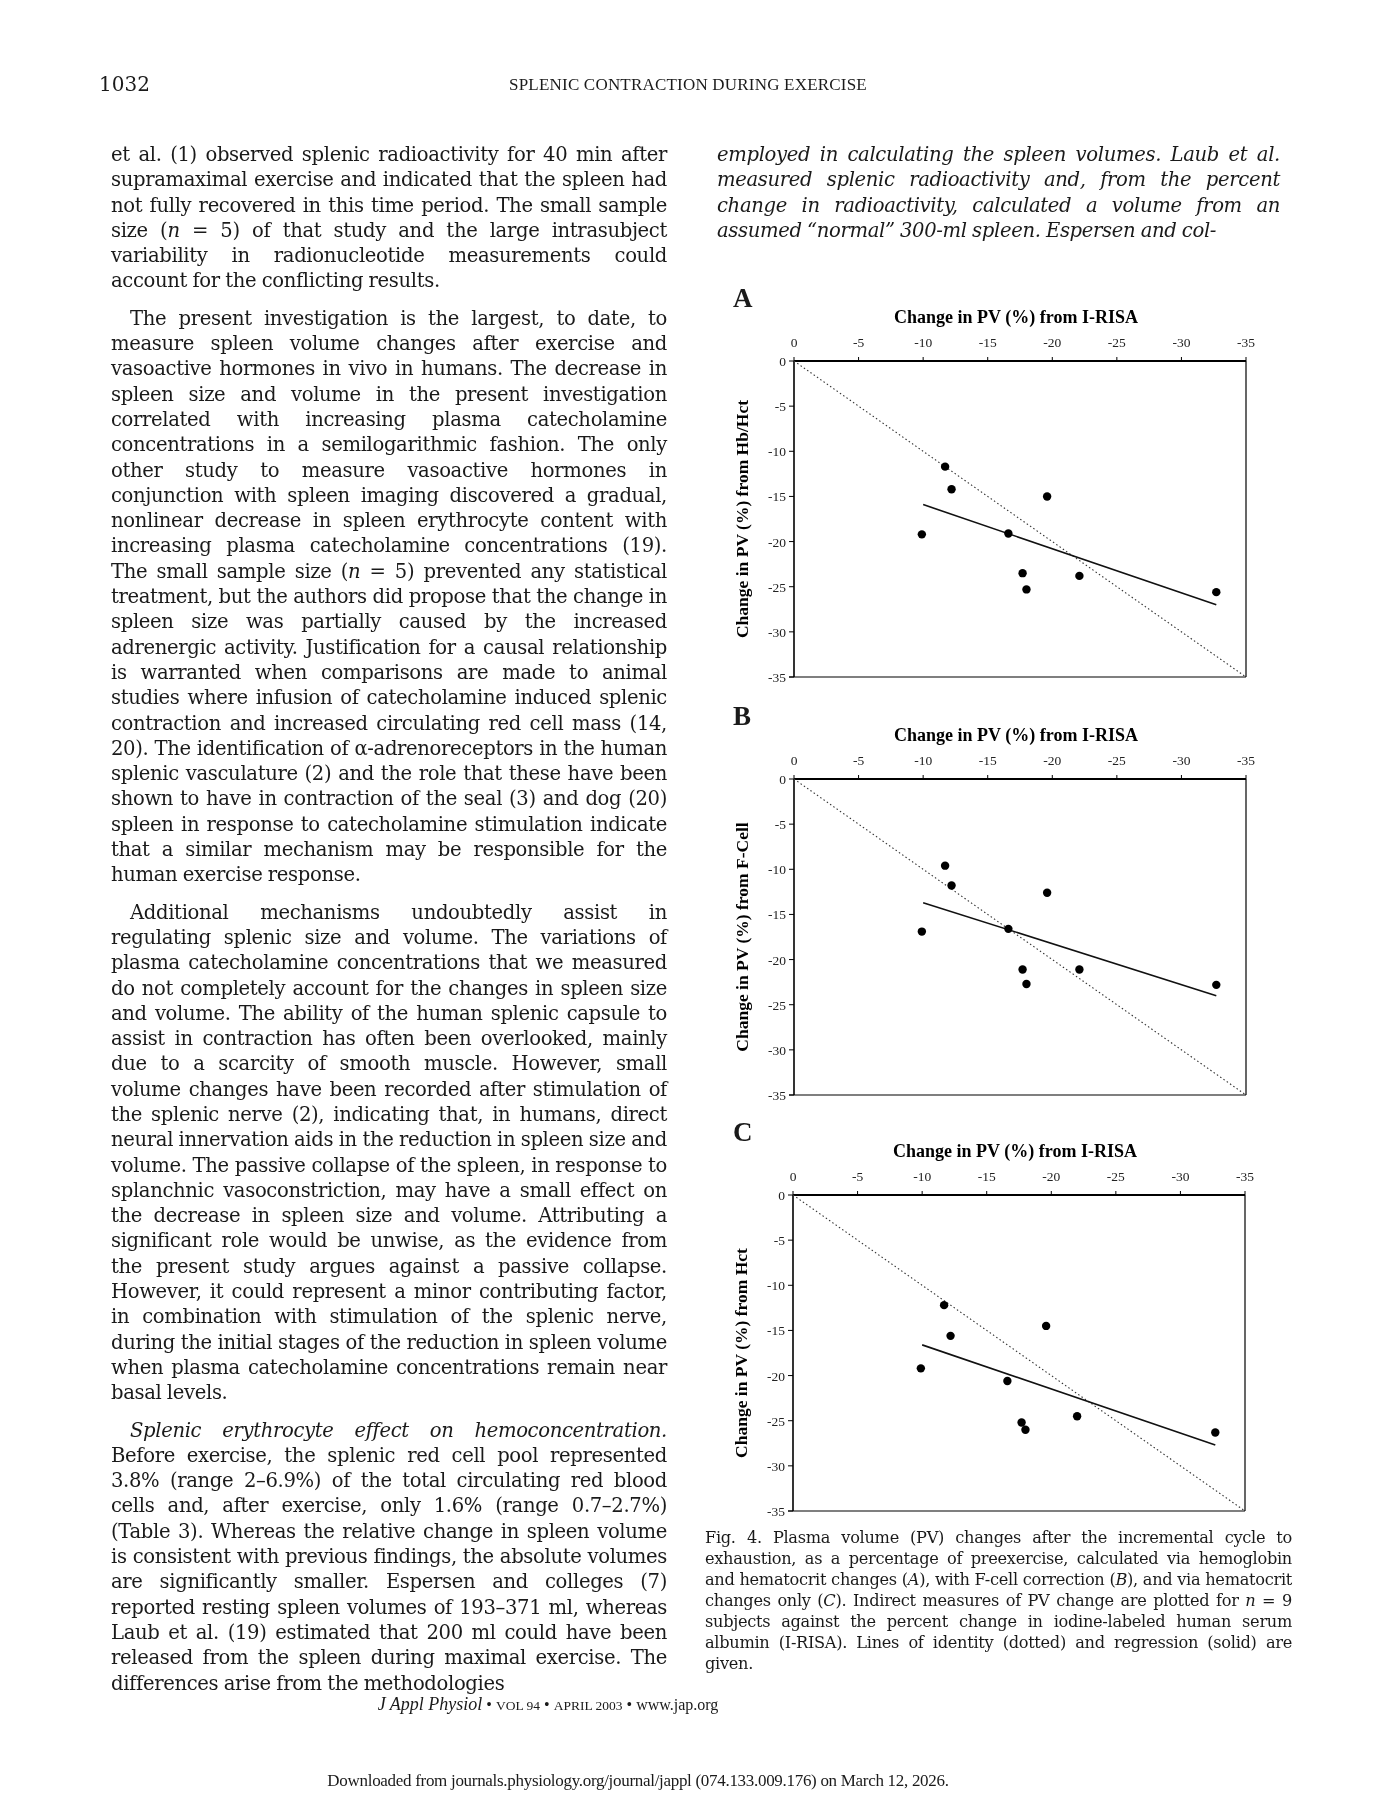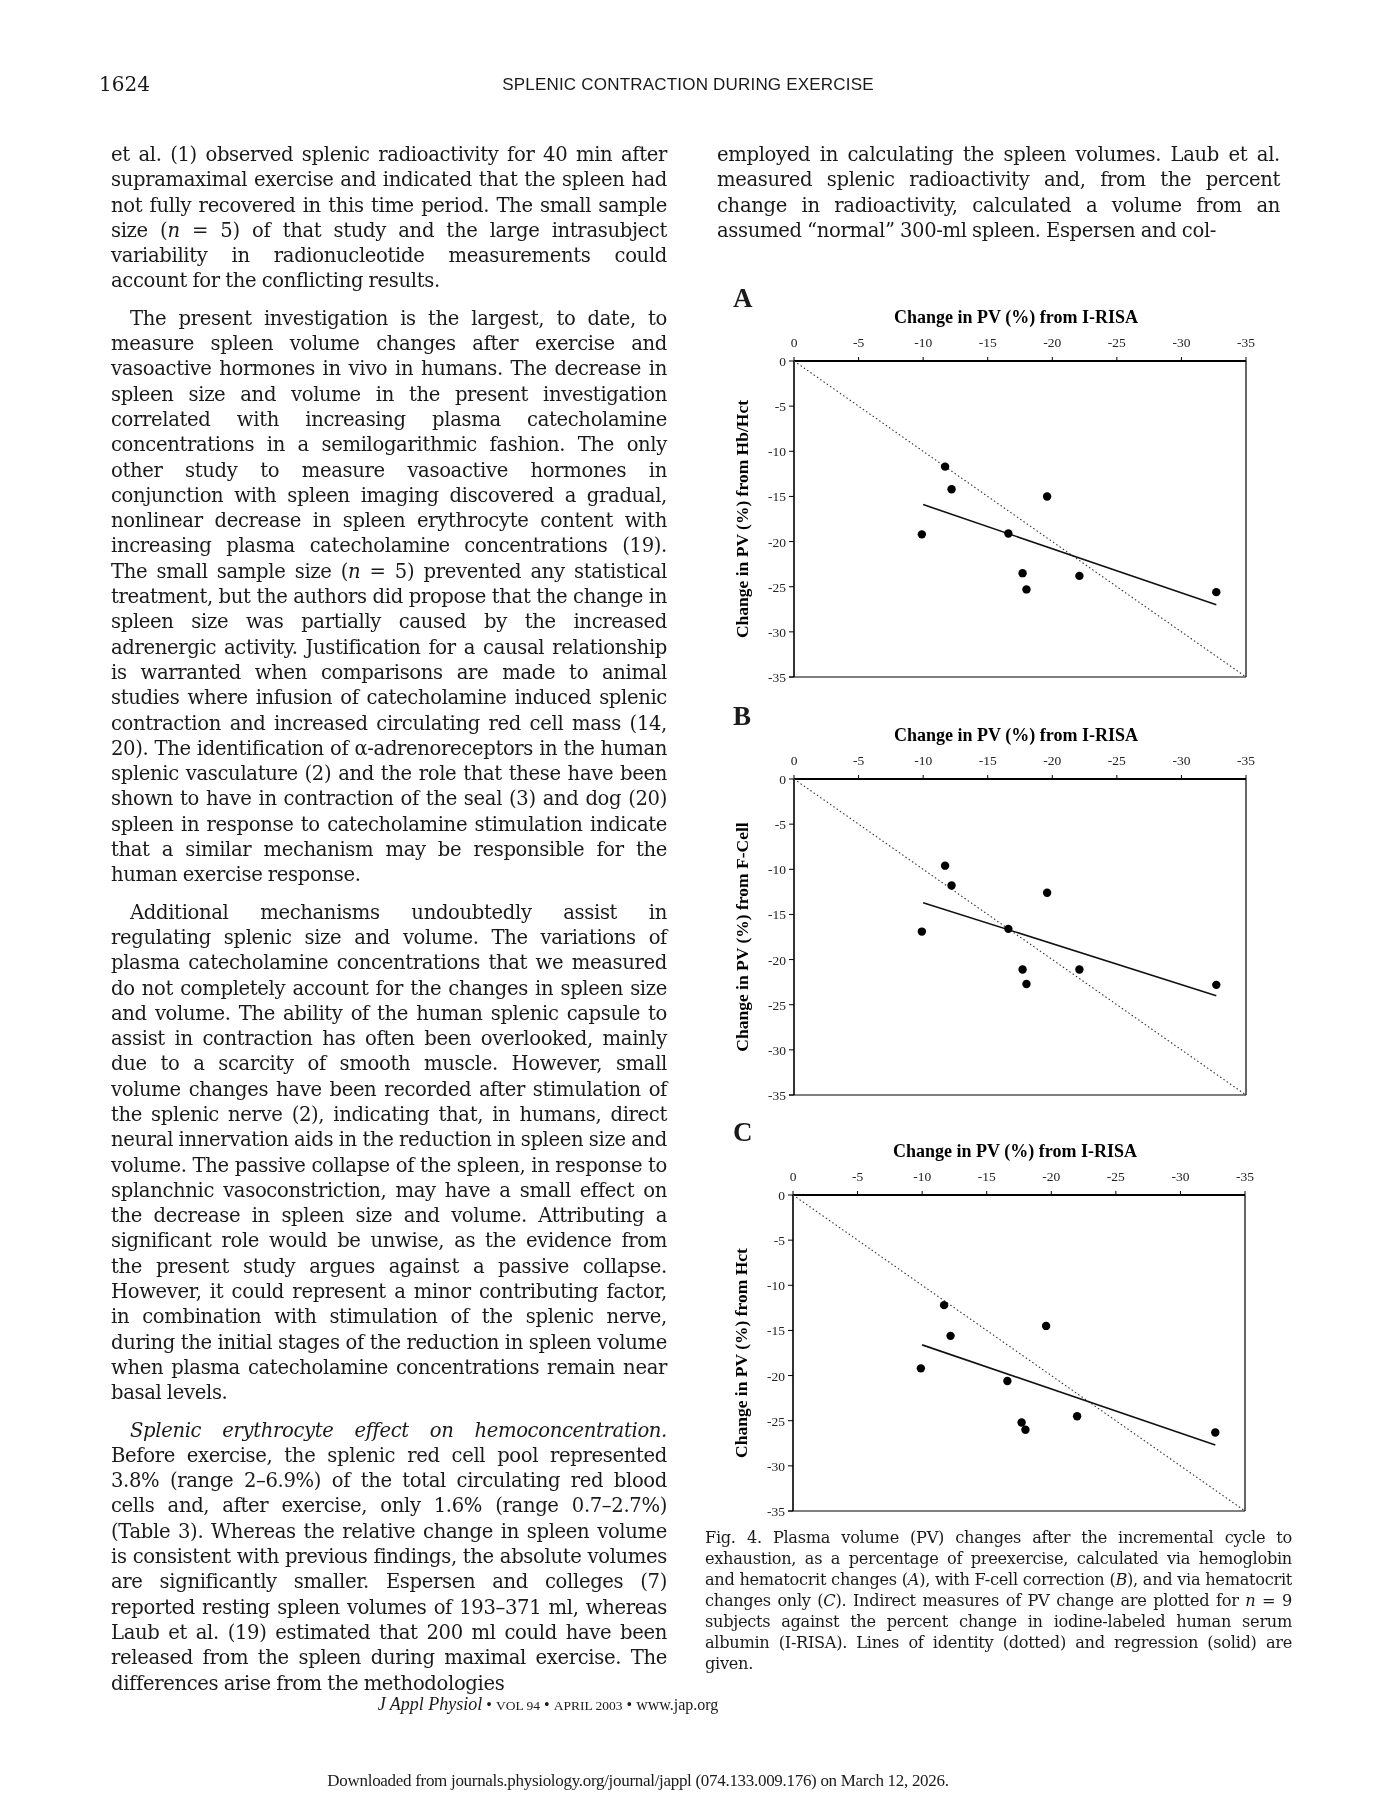--- a/index.html
+++ b/index.html
@@ -1,47 +1,47 @@
 <!DOCTYPE html>
 <html><head>
 <meta charset="utf-8">
 <style>
   html, body { margin: 0; padding: 0; background: #ffffff; }
   body { width: 1376px; height: 1796px; position: relative; overflow: hidden;
          font-family: "DejaVu Serif", "Liberation Serif", serif; color: #1a1a1a; }
   .abs { position: absolute; }
   .page-num { left: 99px; top: 72px; font-size: 20px; font-family: "DejaVu Serif", serif; }
   .running-head { left: 0; width: 1376px; top: 75px; text-align: center; font-size: 17px;
-                  font-family: Liberation Sans, sans-serif; letter-spacing: 0.2px; }
+                  font-family: Liberation Serif, serif; letter-spacing: 0.2px; }
   .col { position: absolute; font-size: 19.6px; line-height: 25.3px; text-align: justify;
          font-family: "DejaVu Serif", serif; letter-spacing: -0.35px; word-spacing: -0.5px; }
   .col p { margin: 12px; }
   .col p.indent { text-indent: 19px; }
   .left-col { left: 99px; top: 130px; width: 580px; }
-  .right-col { left: 705px; top: 130px; width: 587px; }
+  .right-col { left: 705px; top: 130px; width: 587px; font-style: italic; }
   .col em { font-style: italic; }
   .caption { position: absolute; left: 705px; top: 1527px; width: 587px; font-size: 16.2px;
              line-height: 21px; text-align: justify; font-family: "DejaVu Serif", serif;
              letter-spacing: -0.3px; }
   .footer-journal { left: 0; width: 1096px; top: 1694px; text-align: center; font-size: 16px;
                     font-family: "Liberation Serif", serif; }
   .footer-journal .jn { font-style: italic; font-size: 18px; }
   .footer-journal .sc { font-size: 13.5px; }
   .download { left: 0; width: 1276px; top: 1771px; text-align: center; font-size: 17px;
               font-family: "Liberation Serif", serif; letter-spacing: -0.3px; }
   .panel-letter { position: absolute; font-family: "Liberation Serif", serif; font-weight: bold; font-size: 27px; }
   svg.chart { position: absolute; left: 0; top: 0; overflow: visible; }
   .chart-title { font-family: "Liberation Serif", serif; font-weight: bold; font-size: 18px; }
   .tick-label { font-family: "Liberation Serif", serif; font-size: 13.5px; fill: #222; }
   .ylabel { font-family: "Liberation Serif", serif; font-weight: bold; font-size: 17.5px; }
 </style>
 </head>
 <body>
 
-<div class="abs page-num">1624</div>
+<div class="abs page-num">1032</div>
 <div class="abs running-head">SPLENIC CONTRACTION DURING EXERCISE</div>
 
 <div class="col left-col">
     <p class=""><span>et al. (1) observed splenic radioactivity for 40 min after supramaximal exercise and indicated that the spleen had not fully recovered in this time period. The small sample size (</span><em>n</em><span> = 5) of that study and the large intrasubject variability in radionucleotide measurements could account for the conflicting results.</span></p>
     <p class="indent"><span>The present investigation is the largest, to date, to measure spleen volume changes after exercise and vasoactive hormones in vivo in humans. The decrease in spleen size and volume in the present investigation correlated with increasing plasma catecholamine concentrations in a semilogarithmic fashion. The only other study to measure vasoactive hormones in conjunction with spleen imaging discovered a gradual, nonlinear decrease in spleen erythrocyte content with increasing plasma catecholamine concentrations (19). The small sample size (</span><em>n</em><span> = 5) prevented any statistical treatment, but the authors did propose that the change in spleen size was partially caused by the increased adrenergic activity. Justification for a causal relationship is warranted when comparisons are made to animal studies where infusion of catecholamine induced splenic contraction and increased circulating red cell mass (14, 20). The identification of α-adrenoreceptors in the human splenic vasculature (2) and the role that these have been shown to have in contraction of the seal (3) and dog (20) spleen in response to catecholamine stimulation indicate that a similar mechanism may be responsible for the human exercise response.</span></p>
     <p class="indent"><span>Additional mechanisms undoubtedly assist in regulating splenic size and volume. The variations of plasma catecholamine concentrations that we measured do not completely account for the changes in spleen size and volume. The ability of the human splenic capsule to assist in contraction has often been overlooked, mainly due to a scarcity of smooth muscle. However, small volume changes have been recorded after stimulation of the splenic nerve (2), indicating that, in humans, direct neural innervation aids in the reduction in spleen size and volume. The passive collapse of the spleen, in response to splanchnic vasoconstriction, may have a small effect on the decrease in spleen size and volume. Attributing a significant role would be unwise, as the evidence from the present study argues against a passive collapse. However, it could represent a minor contributing factor, in combination with stimulation of the splenic nerve, during the initial stages of the reduction in spleen volume when plasma catecholamine concentrations remain near basal levels.</span></p>
     <p class="indent"><em>Splenic erythrocyte effect on hemoconcentration.</em><span> Before exercise, the splenic red cell pool represented 3.8% (range 2–6.9%) of the total circulating red blood cells and, after exercise, only 1.6% (range 0.7–2.7%) (Table 3). Whereas the relative change in spleen volume is consistent with previous findings, the absolute volumes are significantly smaller. Espersen and colleges (7) reported resting spleen volumes of 193–371 ml, whereas Laub et al. (19) estimated that 200 ml could have been released from the spleen during maximal exercise. The differences arise from the methodologies</span></p>
   </div>
 <div class="col right-col">
     <p class=""><span>employed in calculating the spleen volumes. Laub et al. measured splenic radioactivity and, from the percent change in radioactivity, calculated a volume from an assumed “normal” 300-ml spleen. Espersen and col-</span></p>

